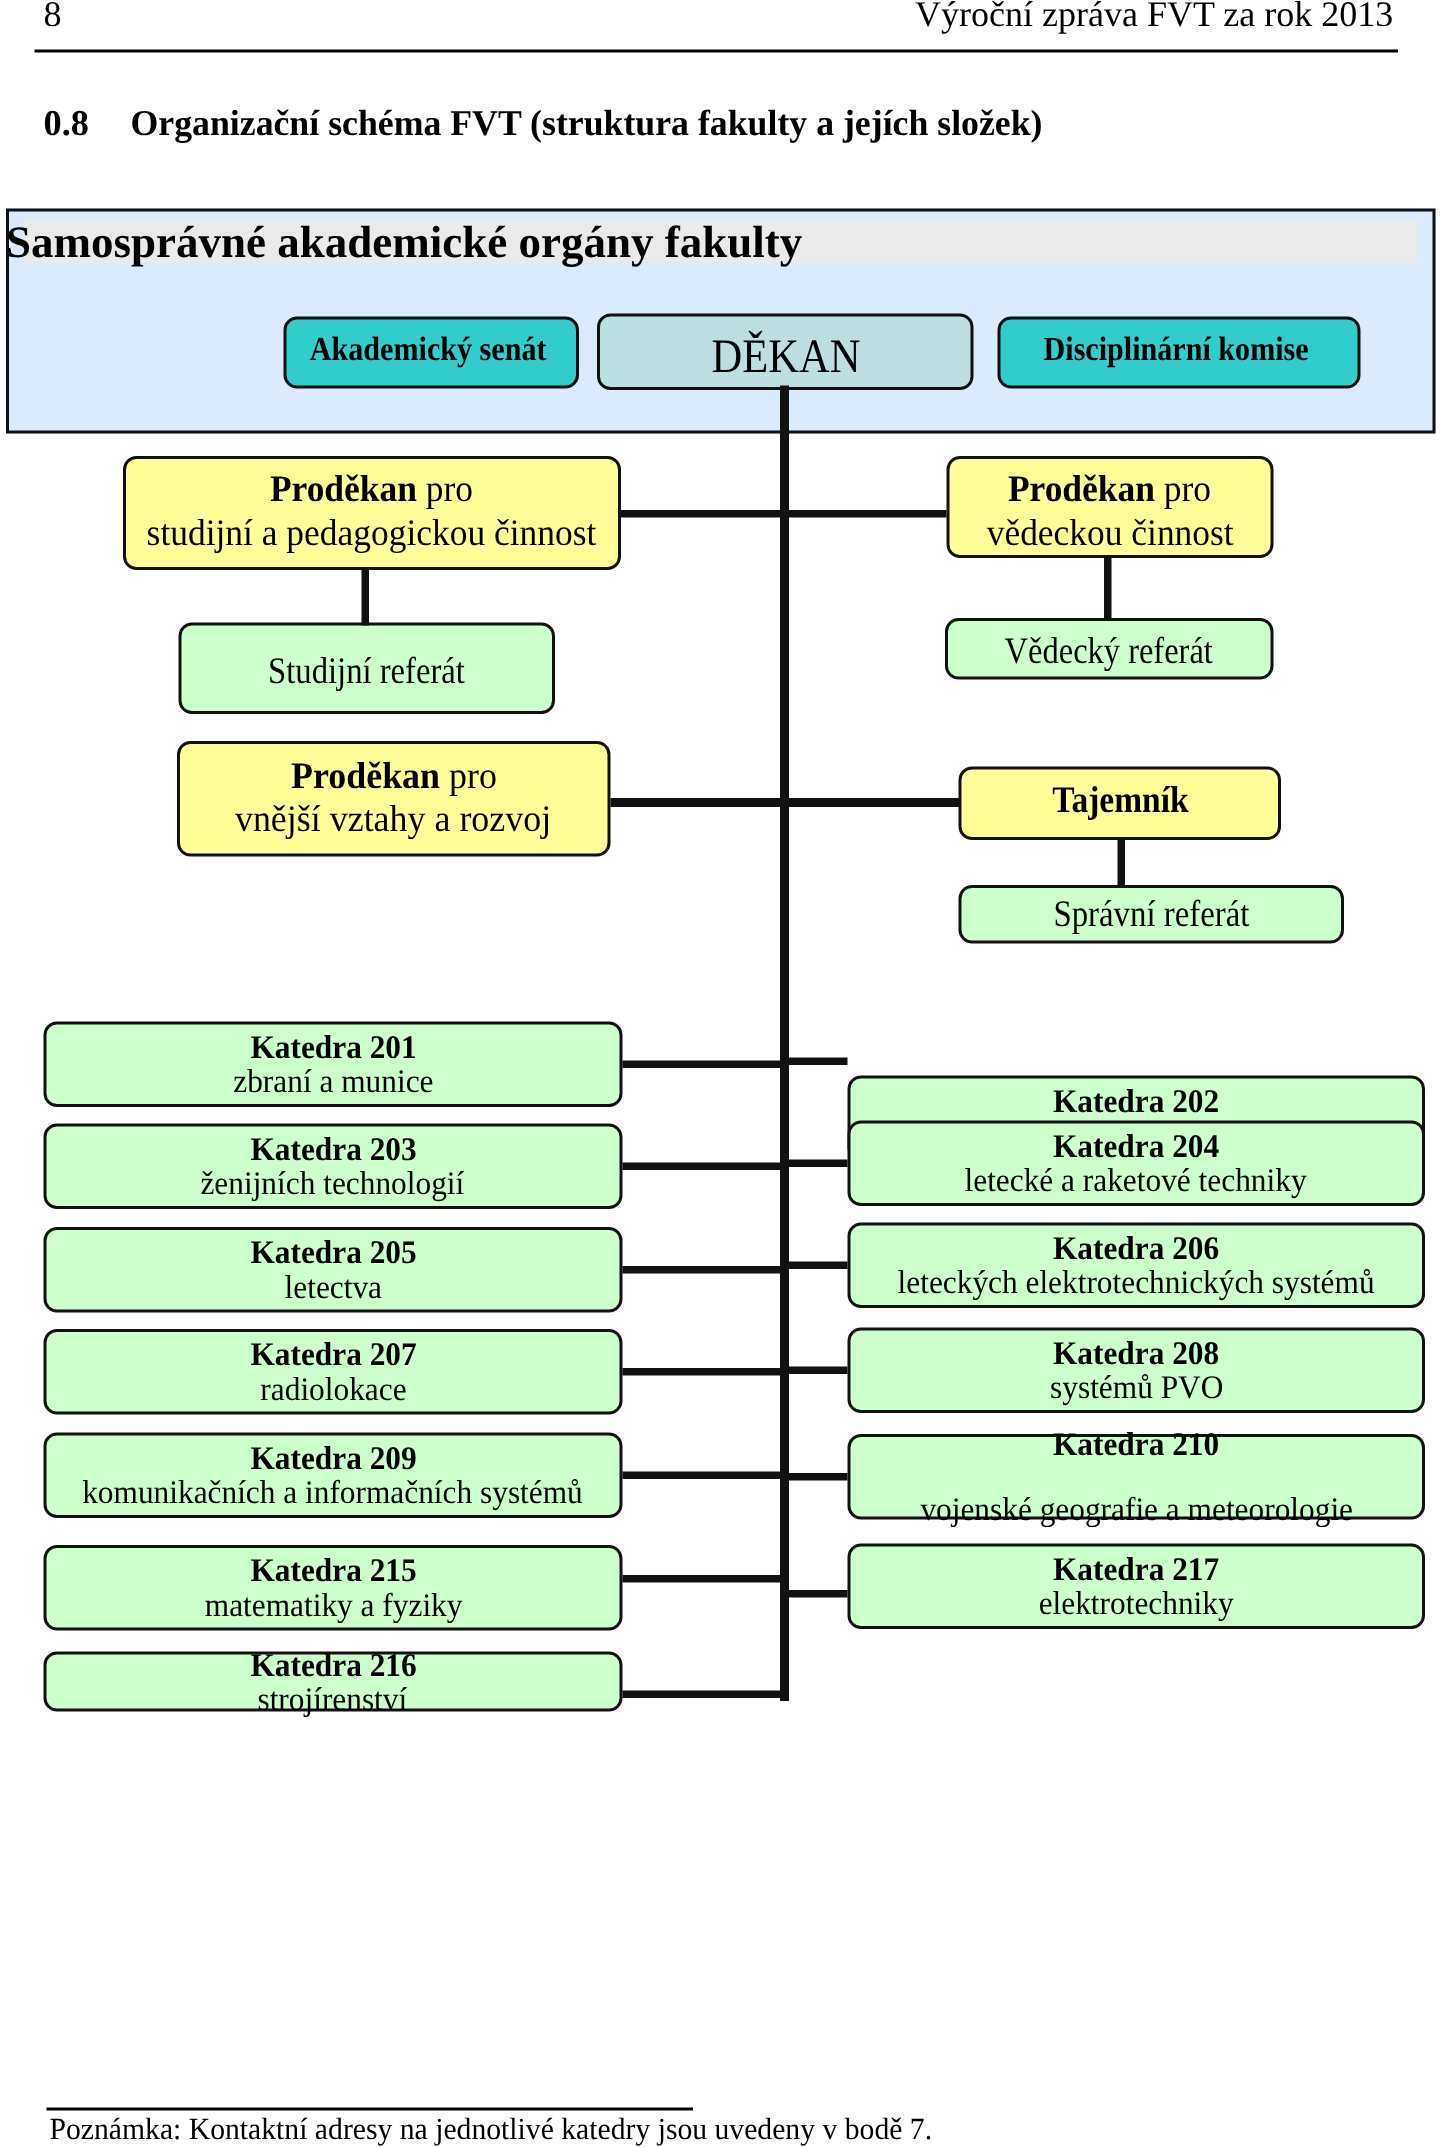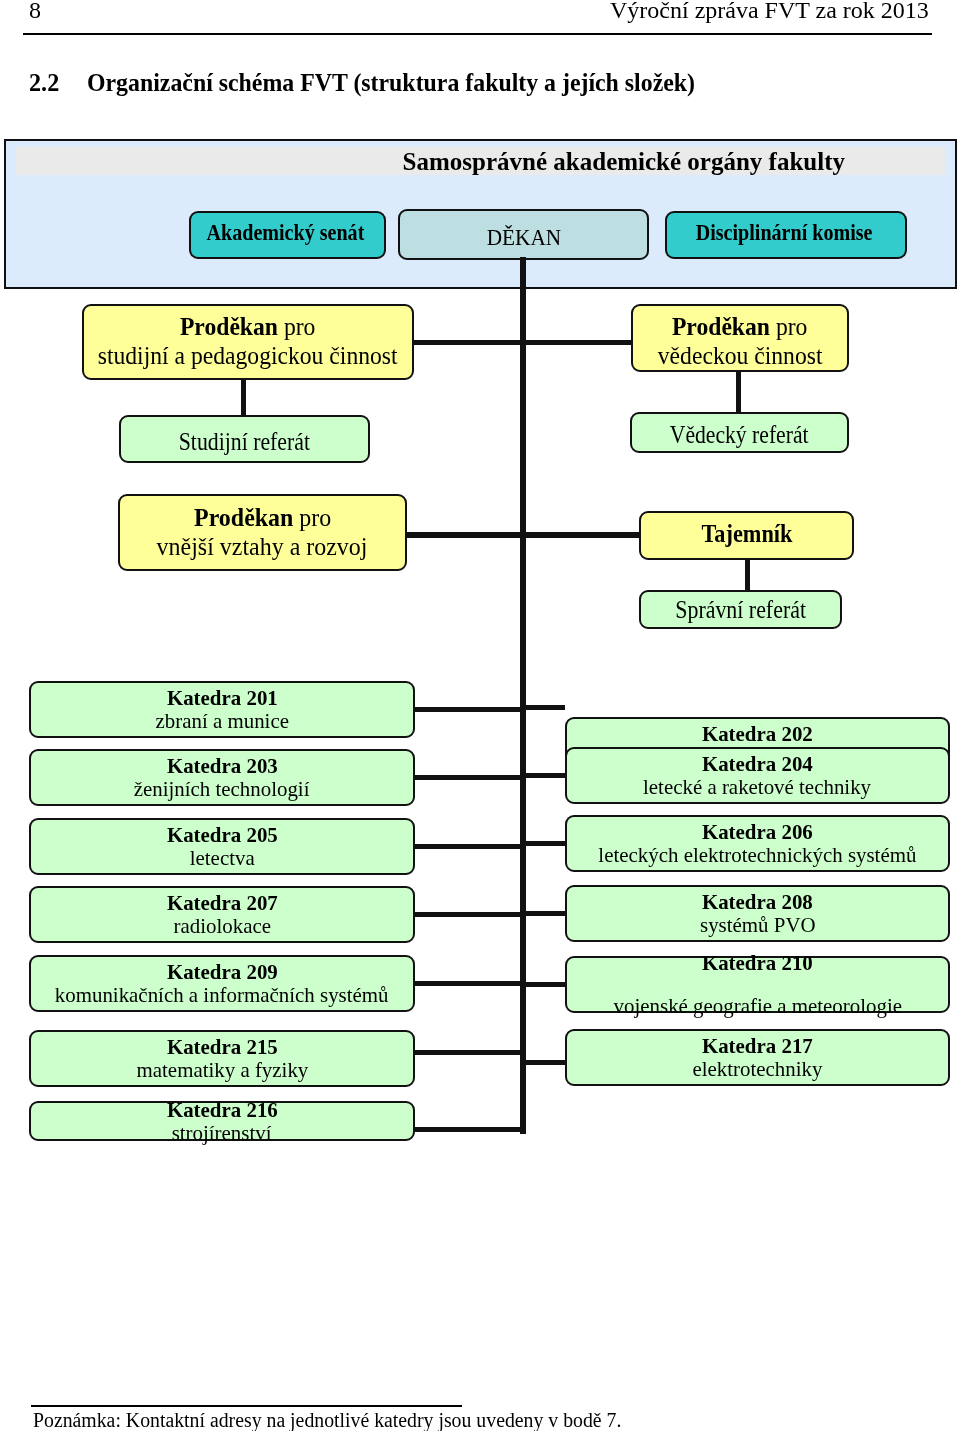--- a/index.html
+++ b/index.html
@@ -13,47 +13,47 @@
   #header-title{left:610px;top:-2px;font-size:24px;line-height:24px;}
   #header-rule{left:23px;top:32.6px;width:909px;height:2.2px;background:var(--ink,#000);}
 
   
   #sec-num{left:29px;top:69.5px;font-size:24.2px;font-weight:bold;line-height:26px;}
   #sec-title{left:86.5px;top:69.5px;font-size:24.2px;font-weight:bold;line-height:26px;white-space:nowrap;transform:scaleX(0.9855);transform-origin:left center;}
 
   
   #org-container{left:4px;top:138.7px;width:953px;height:150.3px;border:2.2px solid var(--container-border,#0f0f14);background:var(--container-fill,#dcebfb);box-sizing:border-box;}
   #org-band{left:16px;top:147px;width:929px;height:28px;background:var(--band-fill,#ebeaea);}
-  #org-band-label{left:4px;top:147px;width:841px;height:28px;line-height:29px;text-align:right;font-size:25px;font-weight:bold;}
+  #org-band-label{left:4px;top:147px;width:841px;height:28px;line-height:29px;text-align:left;font-size:30px;font-weight:bold;}
 
   .node{position:absolute;box-sizing:border-box;border:2.2px solid var(--node-border,#111);border-radius:9px;text-align:center;display:flex;align-items:center;justify-content:center;flex-direction:column;}
   .node span{display:block;white-space:nowrap;}
   .teal span{transform:scaleX(0.892);position:relative;top:-1.5px;left:-2px;}
   .pale span{transform:scaleX(0.887);position:relative;top:3px;}
 
   .teal{background:var(--node-teal,#33cccc);font-weight:bold;font-size:22.5px;}
-  .pale{background:var(--node-pale-teal,#bddfe2);font-size:24px;}
+  .pale{background:var(--node-pale-teal,#bddfe2);font-size:32px;}
   .yellow{background:var(--node-yellow,#ffff99);align-items:center;}
   .green{background:var(--node-green,#ccffcc);}
 
   .line{position:absolute;background:var(--connector,#111);}
 
   #n-vr{left:10.8px;top:210.5px;width:161.5px;height:48.6px;}
   #n-as{left:188.9px;top:210.5px;width:197.3px;height:48.6px;}
   #n-dek{left:398px;top:209px;width:251px;height:50.5px;}
   #n-dk{left:665.2px;top:210.5px;width:241.8px;height:48.6px;}
 
   
   #n-prs{left:82px;top:304px;width:332px;height:76px;}
-  #n-sr {left:119px;top:415px;width:251px;height:48px;}
+  #n-sr {left:119px;top:415px;width:251px;height:61px;}
   #n-prv{left:118px;top:494px;width:289px;height:77px;}
   #n-prd{left:631px;top:304px;width:218px;height:68px;}
   #n-vrf{left:630px;top:412px;width:219px;height:41px;}
   #n-taj{left:639px;top:511px;width:215px;height:49px;}
-  #n-spr{left:639px;top:590px;width:203px;height:39px;}
+  #n-spr{left:639px;top:590px;width:257px;height:39px;}
 
   .yellow,.green{font-size:25px;}
   .ln{line-height:28.7px;transform:scaleX(0.948);}
   #n-prs .ln{transform:scaleX(0.945);}
   #n-prv .ln{transform:scaleX(0.958);}
   #n-prd .ln{transform:scaleX(0.945);position:relative;top:4px;}
   #n-sr .ln{transform:scaleX(0.871);position:relative;top:3px;}
   #n-vrf .ln{transform:scaleX(0.866);position:relative;top:3px;}
   #n-taj .ln{transform:scaleX(0.893);position:relative;top:-1px;}
   #n-spr .ln{transform:scaleX(0.876);position:relative;top:1px;}
@@ -70,21 +70,21 @@
   #footnote{left:33px;top:1409px;font-size:20.5px;line-height:22px;white-space:nowrap;transform:scaleX(0.965);transform-origin:left center;}
 </style>
 </head>
 <body>
 
 <div class="page">
   <div class="abs" id="page-number">8</div>
   <div class="abs" id="header-title">Výroční zpráva FVT za rok 2013</div>
   <div class="abs" id="header-rule"></div>
 
-  <div class="abs" id="sec-num">2.2</div>
+  <div class="abs" id="sec-num">0.8</div>
   <div class="abs" id="sec-title">Organizační schéma FVT (struktura fakulty a jejích složek)</div>
 
   <div class="abs" id="org-container"></div>
   <div class="abs" id="org-band"></div>
   <div class="abs" id="org-band-label">Samosprávné akademické orgány fakulty</div>
 
   <div class="node teal" id="n-as">
       <span>Akademický senát</span>
     </div>
   <div class="node pale" id="n-dek">

